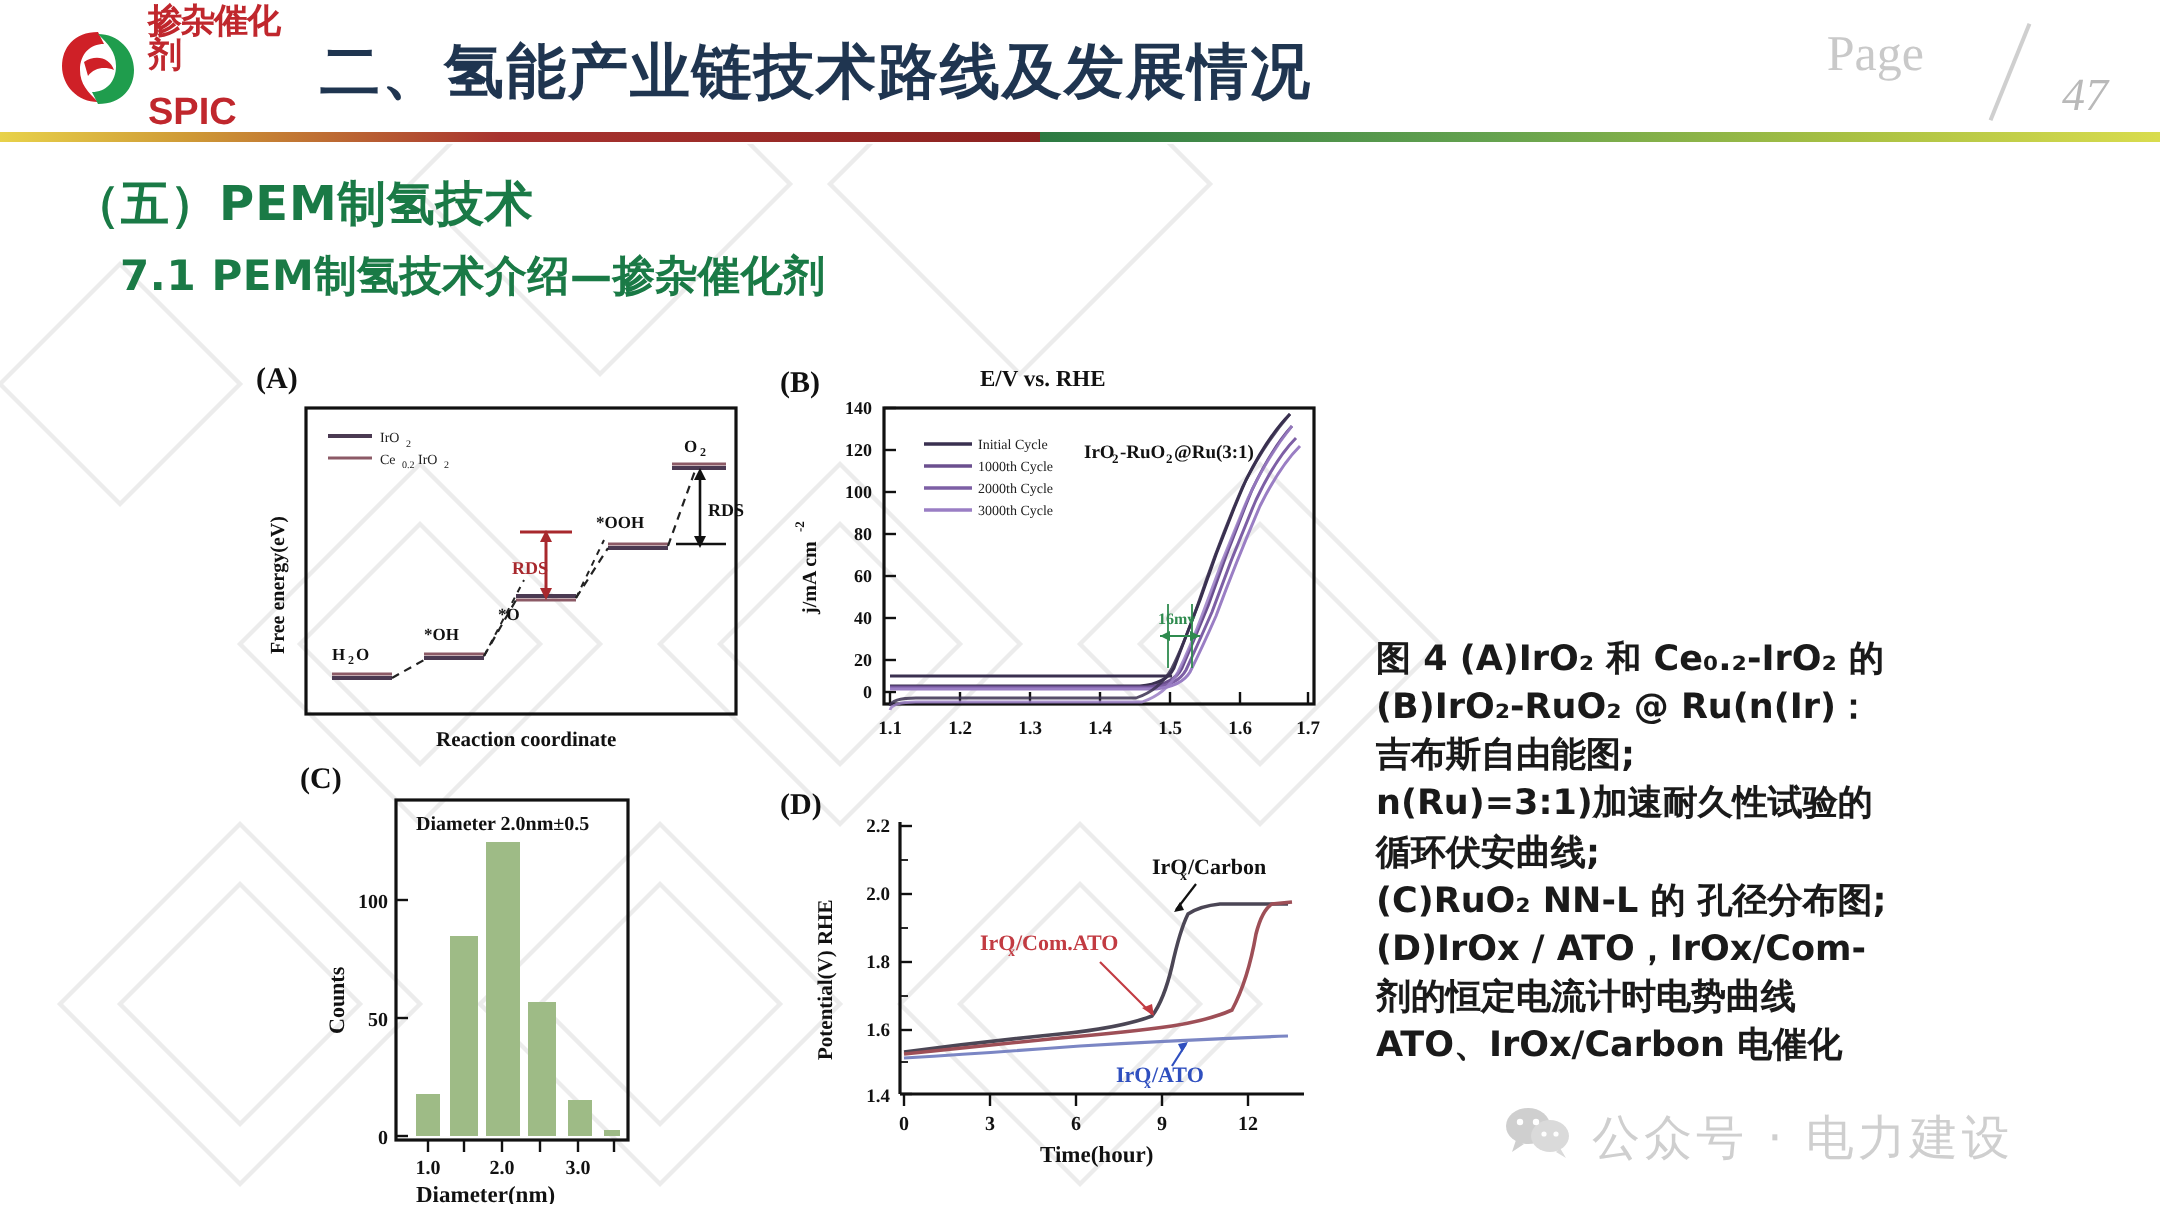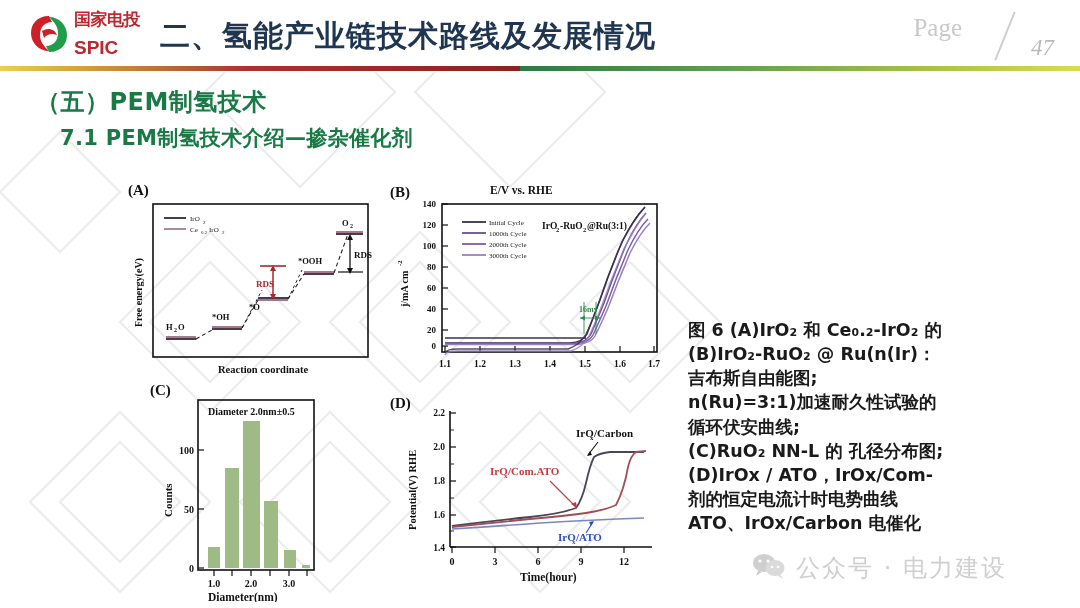--- a/index.html
+++ b/index.html
@@ -93,21 +93,21 @@
 
   <div class="logo-wrap">
     <div class="logo-mark">
       <svg width="42" height="42" viewBox="0 0 42 42">
         <path d="M21 3 C9 3 3 11 3 20 C3 30 11 38 21 38 C16 33 12 29 12 22 C12 14 17 9 24 9 Z" fill="#cf2027"></path>
         <path d="M21 39 C33 39 39 31 39 22 C39 12 31 4 21 4 C26 9 30 13 30 20 C30 28 25 33 18 33 Z" fill="#1f9d4d"></path>
         <path d="M14 18 C20 14 27 16 29 22 C24 20 19 21 16 25 Z" fill="#cf2027"></path>
       </svg>
     </div>
     <div class="logo-text">
-      <div class="logo-cn">国家电投</div>
+      <div class="logo-cn">掺杂催化剂</div>
       <div class="logo-en">SPIC</div>
     </div>
   </div>
 
   <div class="header-title">二、氢能产业链技术路线及发展情况</div>
 
   <div class="page-word">Page</div>
   <div class="page-slash"></div>
   <div class="page-num">47</div>
 
@@ -389,21 +389,21 @@
       <text x="182" y="149" font-family="Liberation Serif, serif" font-weight="bold" font-size="7" fill="#2f4fbf">x</text>
       <text x="186" y="146" font-family="Liberation Serif, serif" font-weight="bold" font-size="11" fill="#2f4fbf">/ATO</text>
       <line x1="196" y1="138" x2="203" y2="127" stroke="#2f4fbf" stroke-width="1.1"></line>
       <path d="M204 126 l-5 1 l2 4 Z" fill="#2f4fbf"></path>
     </svg>
   </div>
 
 </div>
 
 <div class="caption">
-  <div>图 6 (A)IrO₂ 和 Ce₀.₂-IrO₂ 的</div>
+  <div>图 4 (A)IrO₂ 和 Ce₀.₂-IrO₂ 的</div>
   <div>(B)IrO₂-RuO₂ @ Ru(n(Ir)：</div>
   <div>吉布斯自由能图;</div>
   <div>n(Ru)=3:1)加速耐久性试验的</div>
   <div>循环伏安曲线;</div>
   <div>(C)RuO₂ NN-L 的 孔径分布图;</div>
   <div>(D)IrOx / ATO，IrOx/Com-</div>
   <div>剂的恒定电流计时电势曲线</div>
   <div>ATO、IrOx/Carbon 电催化</div>
 </div>
 

